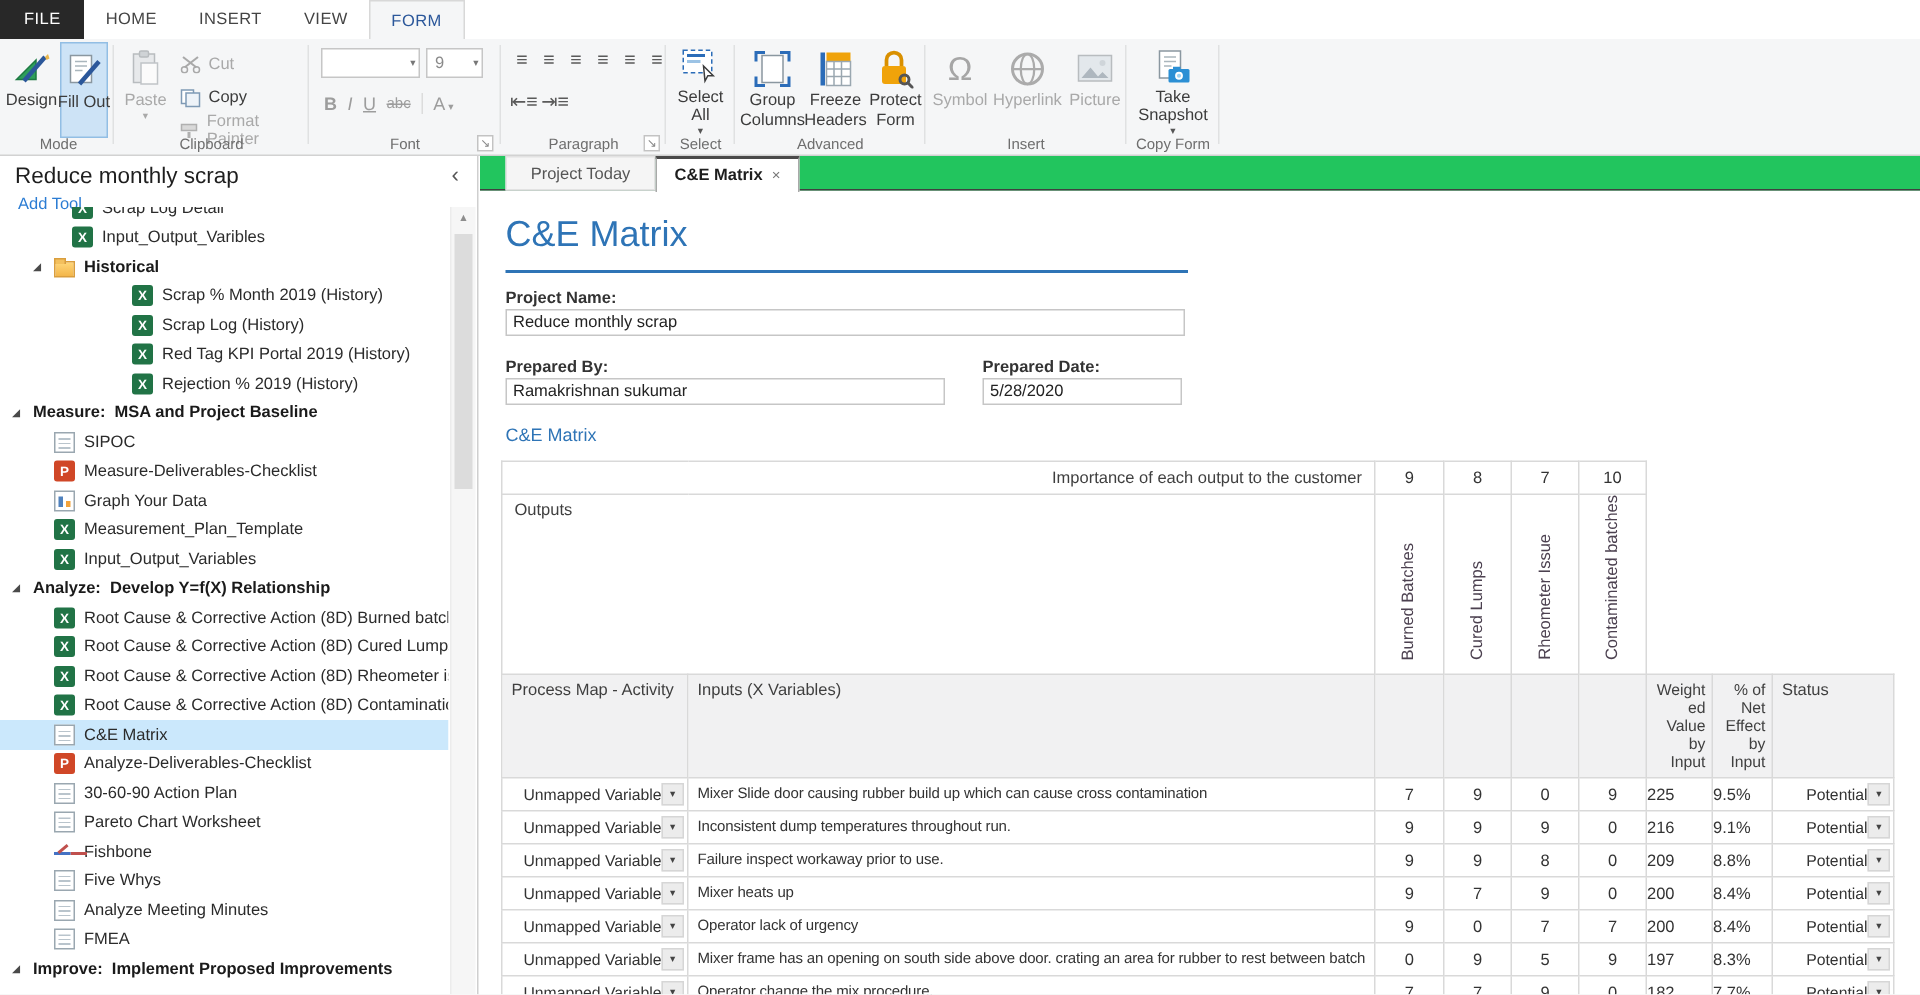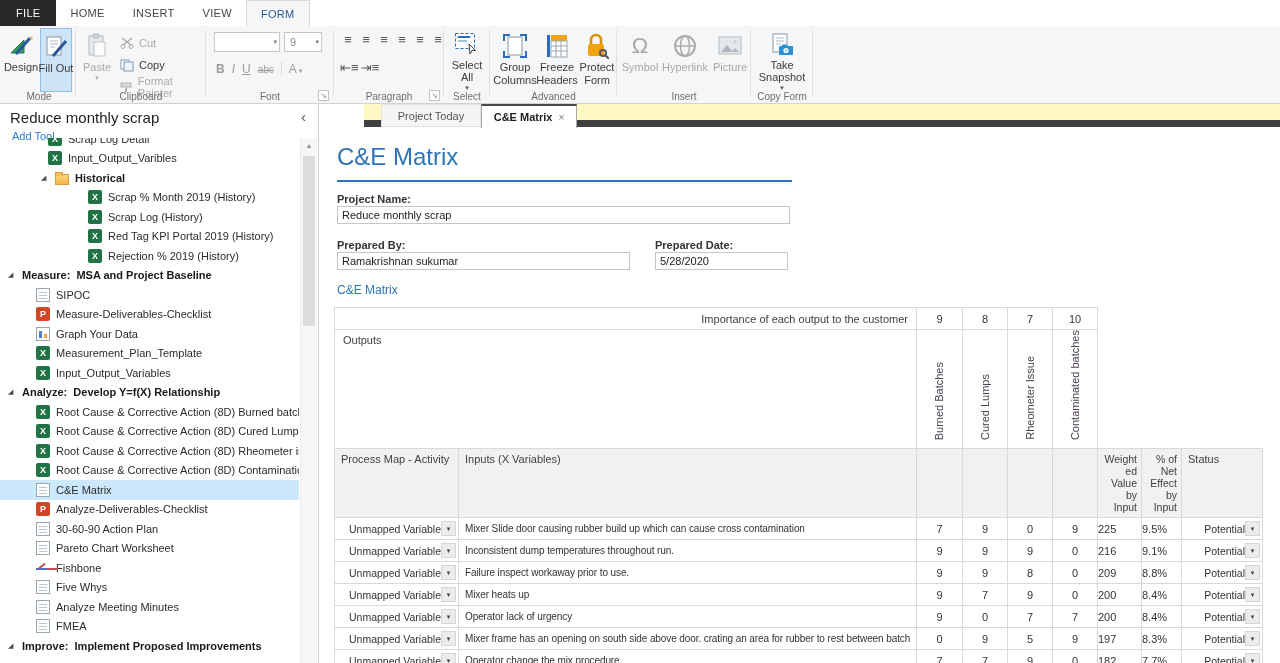--- a/index.html
+++ b/index.html
@@ -32,21 +32,21 @@
   
   .sidebar { position:absolute; left:0; top:104px; width:319px; bottom:0; background:#fff; border-right:1px solid #cfcfcf; }
   .sb-title { position:absolute; left:10px; top:5px; font-size:15px; color:#1e1e1e; }
   .sb-collapse { position:absolute; right:12px; top:4px; font-size:15px; color:#555; }
   .sb-addtool { position:absolute; left:12px; top:26px; font-size:11px; color:#2b7cd3; }
   .tree { position:absolute; left:0; right:19px; top:34px; bottom:0; overflow:hidden; }
   .tree-row { display:flex; align-items:center; height:19.5px; font-size:11px; color:#2b2b2b; white-space:nowrap; overflow:hidden; }
   .tree-row:first-child { margin-top:-9px; }
   .tree-row.bold .tl { font-weight:bold; color:#1a1a1a; }
   .tree-row.selected { background:#cbe8fc; }
-  .lvl1 { padding-left:8px; } .lvl2 { padding-left:36px; } .lvl2.haz { padding-left:22px;margin-left:19px; }
+  .lvl1 { padding-left:8px; } .lvl2 { padding-left:36px; } .lvl2.haz { padding-left:22px; }
   .lvl3 { padding-left:48px; } .lvl4 { padding-left:88px; }
   .tw { width:14px; flex:0 0 14px; font-size:7px; color:#4a4a4a; }
   .ti { width:14px; height:14px; flex:0 0 14px; margin-right:6px; position:relative; display:inline-block; }
   .icon-excel { background:#217346; border-radius:2px; }
   .icon-excel::before { content:"X"; color:#fff; font-size:9px; font-weight:bold; display:block; text-align:center; line-height:14px; }
   .icon-ppt { background:#d04727; border-radius:2px; }
   .icon-ppt::before { content:"P"; color:#fff; font-size:9px; font-weight:bold; display:block; text-align:center; line-height:14px; }
   .icon-doc { background:#fff; border:1px solid #9aa7b0; }
   .icon-doc::before { content:''; position:absolute; left:2px; right:2px; top:3px; height:8px;
      background:repeating-linear-gradient(to bottom,#b9c4cc 0 1px,transparent 1px 3px); }
@@ -56,21 +56,21 @@
   .icon-graph::before { content:''; position:absolute; left:2px; bottom:2px; width:3px; height:7px; background:#4f81bd; }
   .icon-graph::after { content:''; position:absolute; left:7px; bottom:2px; width:3px; height:4px; background:#f2a33c; }
   .icon-fishbone::before { content:''; position:absolute; left:0; top:7px; width:11px; height:2px; background:#4472c4; box-shadow:11px 0 0 #c0504d; }
   .icon-fishbone::after { content:''; position:absolute; left:2px; top:4px; width:8px; height:2px; background:#c0504d; transform:rotate(-40deg); }
   .tree-scroll { position:absolute; right:1px; top:34px; width:17px; bottom:0; background:#f6f6f6; border-left:1px solid #ececec; }
   .ts-up { height:16px; text-align:center; font-size:7px; color:#8d8d8d; line-height:16px; }
   .ts-thumb { margin:2px; height:170px; background:#dcdcdc; }
 
   
   .main { position:absolute; left:320px; top:104px; right:0; bottom:0; background:#fff; }
-  .dtabs { position:absolute; left:0; top:0; right:0; height:23px; border-bottom:7px solid #404040; background:#fef9c3;margin-left:44px; }
+  .dtabs { position:absolute; left:0; top:0; right:0; height:23px; border-bottom:1px solid #404040; background:#22c55e; }
   .dtab { position:absolute; top:0; height:23px; font-size:11px; display:flex; align-items:center; justify-content:center; }
   .dtab.inactive { left:17px; width:100px; background:#f5f5f5; border:1px solid #e2e2e2; color:#555; }
   .dtab.active { left:117px; width:96px; background:#fff; border:1px solid #a9a9a9; border-top:2px solid #4a4a4a; border-bottom:none; height:24px; font-weight:bold; color:#1d1d1d; }
   .dtab .close { margin-left:6px; color:#777; font-size:10px; font-weight:normal; }
   .doc { position:absolute; left:0; top:23px; right:0; bottom:0; overflow:hidden; }
   .doc-title { position:absolute; left:17px; top:16px; width:455px; font-size:24px; color:#2e74b6; border-bottom:2px solid #2e74b6; padding-bottom:9px; }
   .flabel { position:absolute; font-size:11px; font-weight:bold; color:#333; }
   .fin { position:absolute; height:18px; border:1px solid #c6c6c6; background:#fff; font-family:"Liberation Sans",sans-serif; font-size:11px; color:#222; padding:0 4px; }
   .sec-title { position:absolute; left:17px; top:156px; font-size:12px; color:#2e74b6; }
 

